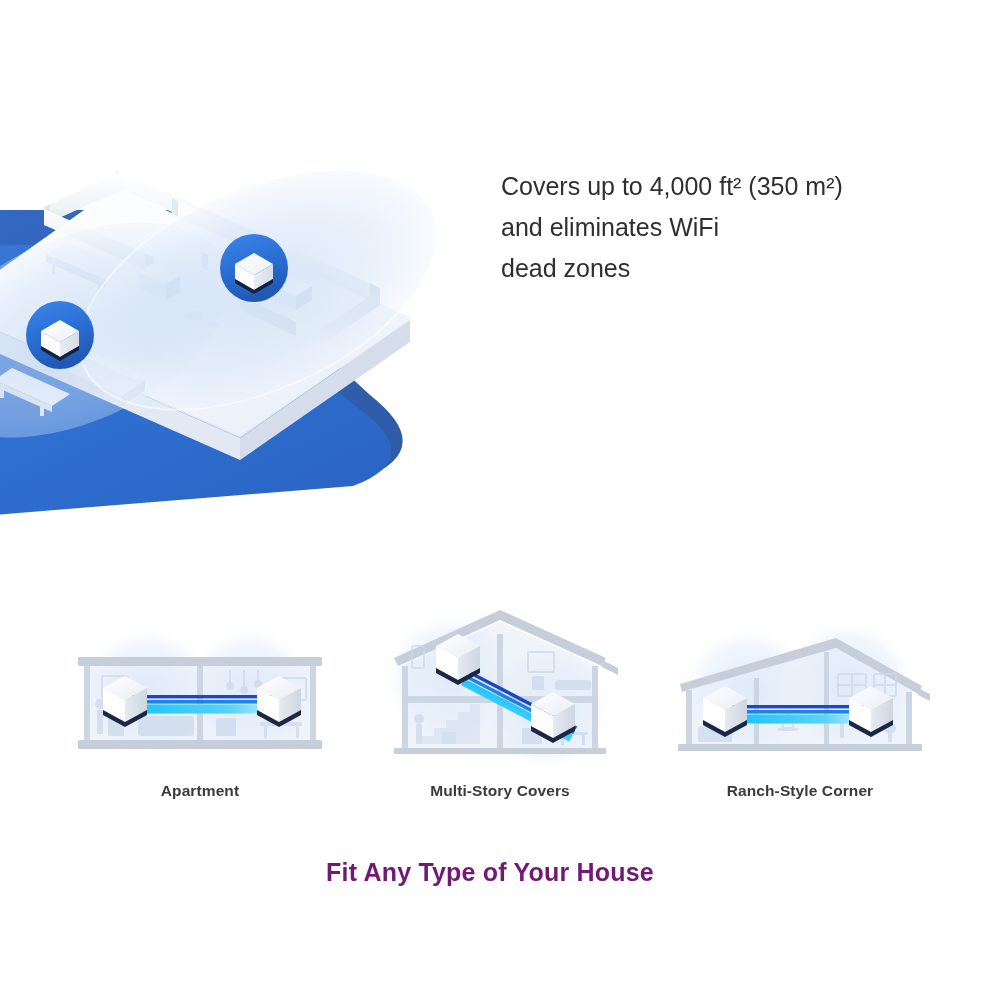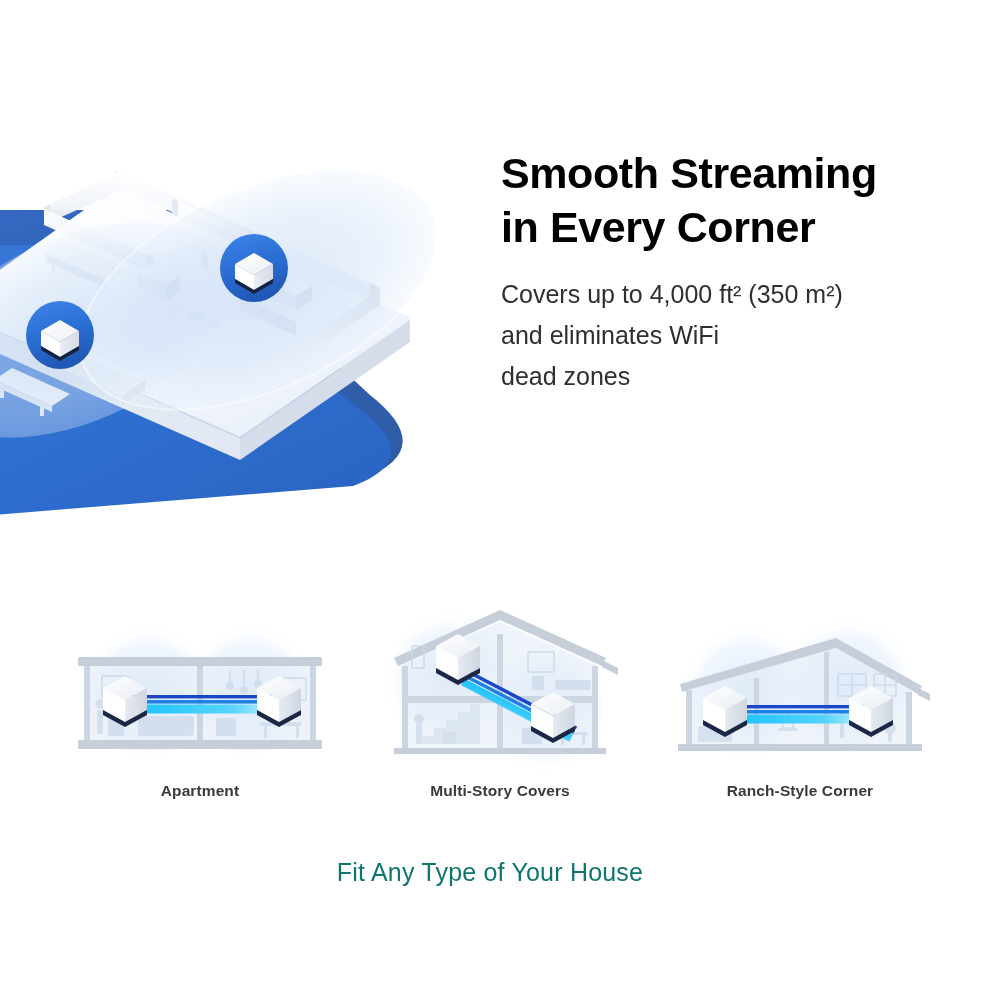--- a/index.html
+++ b/index.html
@@ -83,22 +83,22 @@
     letter-spacing: 0.1px;
   }
 
   #footline {
     position: absolute;
     left: 0;
     top: 858px;
     width: 980px;
     text-align: center;
     font-size: 25px;
-    color: #0f766e;
-    font-weight: 400;
+    color: #701a75;
+    font-weight: 700;
     letter-spacing: 0.2px;
   }
 </style>
 </head>
 <body>
 
 <div id="hero">
 
   <div id="hero-art">
     <svg width="560" height="400" viewBox="0 0 560 400">
@@ -258,22 +258,20 @@
           <path d="M 0 7 L 19 -4 L 19 11 L 0 22 Z" fill="url(#cubeRight)"></path>
           <path d="M -19 11 L 0 22 L 19 11 L 19 15 L 0 26 L -19 15 Z" fill="#16213f"></path>
         </g>
       </g>
 
       <rect x="455" y="0" width="105" height="400" fill="url(#fade)" opacity="0.0"></rect>
     </svg>
   </div>
 
   <div id="hero-copy">
-    <h1 id="headline">Smooth Streaming
-in Every Corner</h1>
     <p id="subcopy">Covers up to 4,000 ft² (350 m²)
 and eliminates WiFi
 dead zones</p>
   </div>
 </div>
 
 <div id="cards">
 
   <div class="card">
     <div class="card-art">

